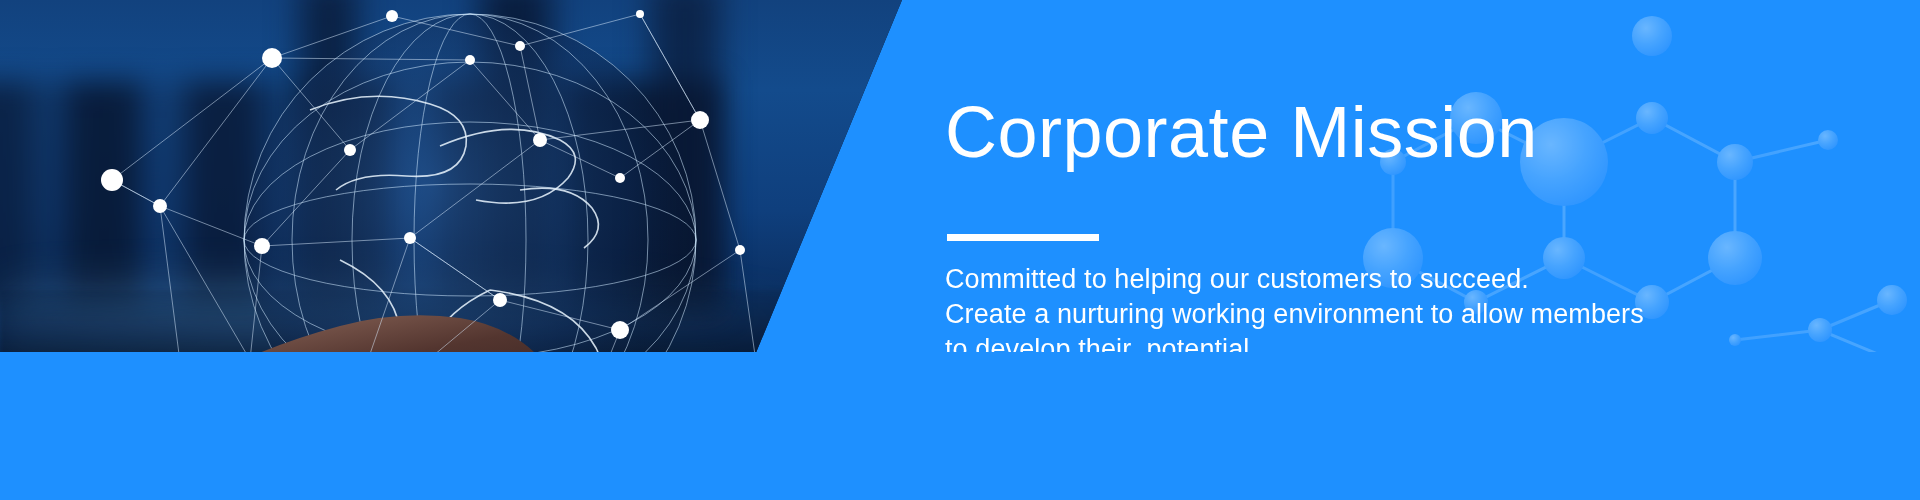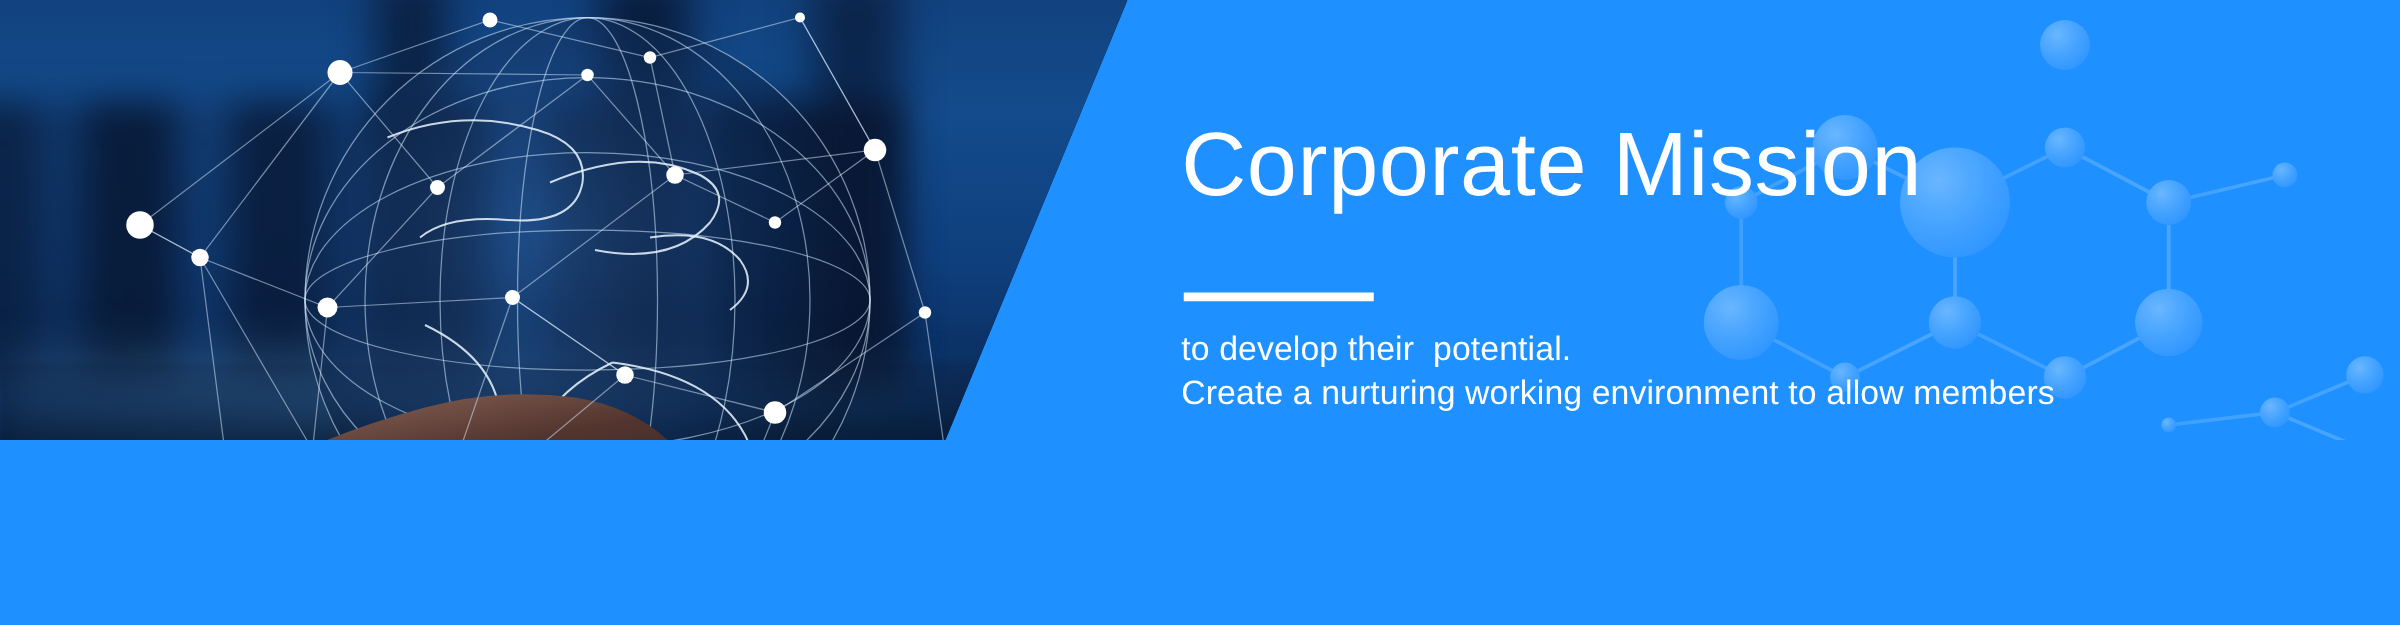--- a/index.html
+++ b/index.html
@@ -316,18 +316,19 @@
           <circle cx="760" cy="390" r="5"></circle>
         </g>
       </svg>
     </div>
   </div>
 
   <div class="content">
     <h1 class="title">Corporate Mission</h1>
     <div class="divider"></div>
     <ul class="mission-list">
+      <li>Committed to helping our customers to succeed.</li>
+      <li>Create a nurturing working environment to allow members</li>
       <li>to develop their  potential.</li>
-      <li>Create a nurturing working environment to allow members</li>
     </ul>
   </div>
 
 </div>
 
 </body></html>

